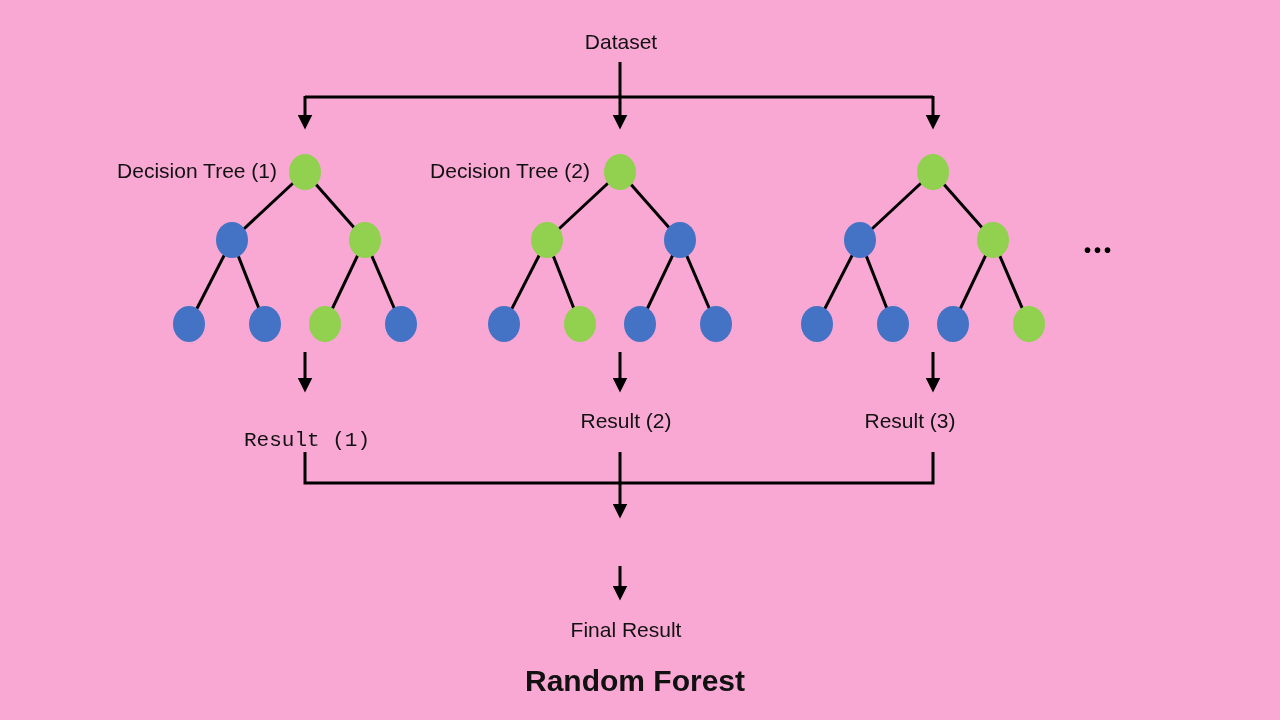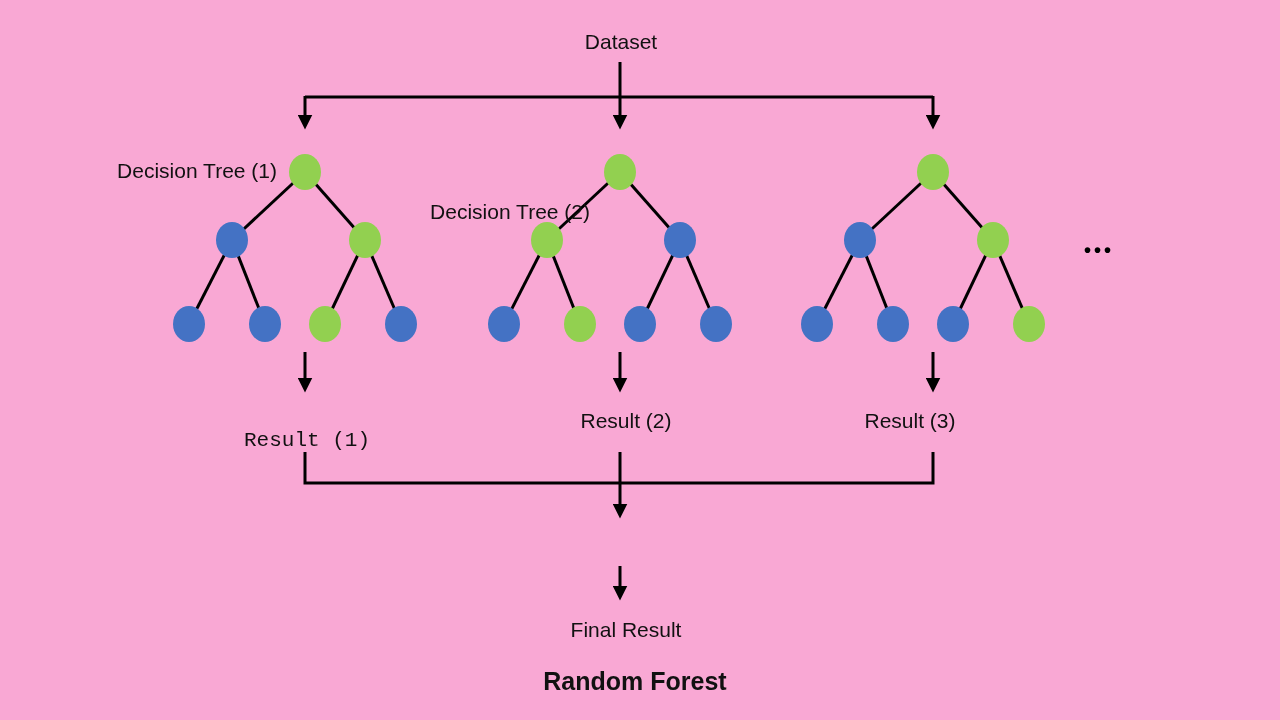--- a/index.html
+++ b/index.html
@@ -30,21 +30,21 @@
   .center { transform: translateX(-50%); text-align: center; }
   .tree-label { width: 262px; text-align: right; }
   .ellipsis {
     font-weight: 700;
     font-size: 20px;
     letter-spacing: 3px;
     color: #000000;
   }
   .footer-title {
     font-weight: 700;
-    font-size: 25px;
+    font-size: 30px;
   }
   svg .edge   { stroke: #000000; stroke-width: 3; fill: none; }
   svg .flow   { stroke: #000000; stroke-width: 3; fill: none; }
   svg .bracket{ stroke: #000000; stroke-width: 3; fill: none; }
 </style>
 </head>
 <body>
 
 <div class="canvas">
 
@@ -116,21 +116,21 @@
     <g>
       <path class="bracket" d="M305,452 L305,483 L933,483 L933,452"></path>
       <line class="flow" x1="620" y1="452" x2="620" y2="514" marker-end="url(#arrow)"></line>
       <line class="flow" x1="620" y1="566" x2="620" y2="596" marker-end="url(#arrow)"></line>
     </g>
   </svg>
 
   <div class="lbl center" style="left:621px; top:30px;">Dataset</div>
 
   <div class="lbl tree-label" style="left:15px;  top:159px;">Decision Tree (1)</div>
-  <div class="lbl tree-label" style="left:328px; top:159px;margin-top:41px;">Decision Tree (2)</div>
+  <div class="lbl tree-label" style="left:328px; top:159px;">Decision Tree (2)</div>
 
   <div class="lbl ellipsis" style="left:1084px; top:238px;">•••</div>
 
   <div class="lbl center" style="left:307px; top:429px;font-family:Liberation Mono, monospace;">Result (1)</div>
   <div class="lbl center" style="left:626px; top:409px;">Result (2)</div>
   <div class="lbl center" style="left:910px; top:409px;">Result (3)</div>
 
 
   <div class="lbl center" style="left:626px; top:618px;">Final Result</div>
 

